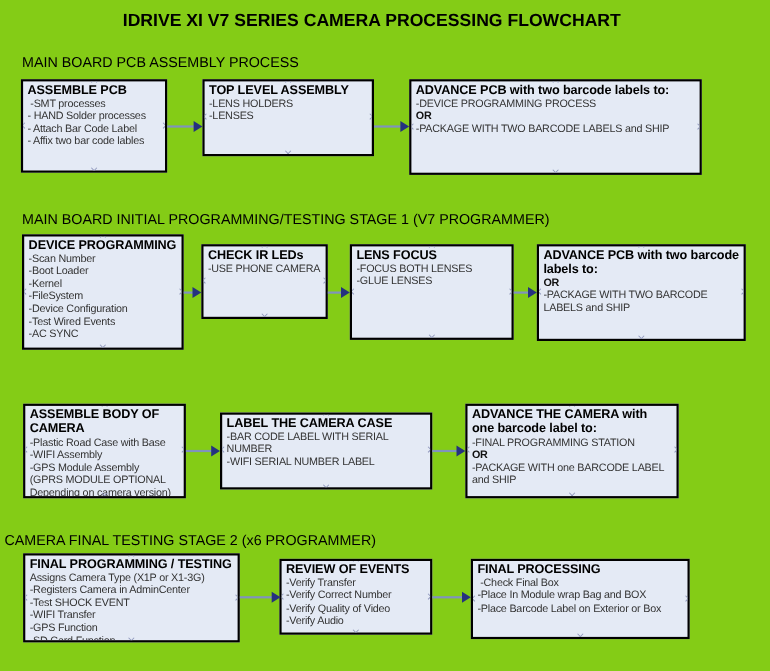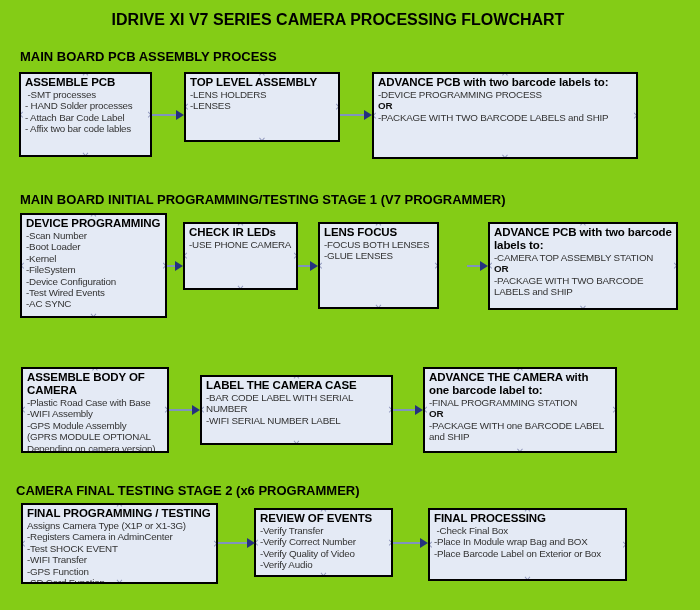--- a/index.html
+++ b/index.html
@@ -1,20 +1,20 @@
 <!DOCTYPE html>
 <html><head>
 <meta charset="utf-8">
 <style>
   html,body{margin:0;padding:0;background:#ffffff;}
   .canvas{position:relative;width:700px;height:610px;background:#84cc16;overflow:hidden;
           font-family:"Liberation Sans",sans-serif;padding-left:32px;}
   .title{position:absolute;left:0;top:11px;width:676px;text-align:center;
          font-size:16px;font-weight:bold;color:#000;letter-spacing:0;}
-  .sec-heading{position:absolute;font-size:13px;font-weight:bold;color:#000;line-height:17px;text-align:center;}
+  .sec-heading{position:absolute;font-size:13px;font-weight:normal;color:#000;line-height:17px;text-align:center;}
   .box{position:absolute;box-sizing:border-box;background:#e4eaf5;border:2px solid #000000;
        padding:2px 4px 2px 4px;overflow:hidden;}
   .bt{font-size:11.5px;font-weight:bold;color:#000;line-height:13px;letter-spacing:-0.1px;}
   .item{font-size:9.8px;color:#333;line-height:11.4px;letter-spacing:-0.2px;white-space:pre-wrap;}
   .item.bold{font-weight:bold;color:#111;}
   .cp{position:absolute;color:#9098bd;font-size:10px;line-height:8px;z-index:3;
       font-family:"DejaVu Sans",sans-serif;pointer-events:none;}
   .cp-t{top:-5px;left:50%;transform:translateX(-50%);}
   .cp-b{bottom:-5px;left:50%;transform:translateX(-50%);}
   .cp-l{left:-5px;top:50%;transform:translateY(-50%);}
@@ -94,33 +94,32 @@
 
   <div class="box" style="left:183px;top:222px;width:115px;height:68px">
     <div class="bt">CHECK IR LEDs</div>
     <div class="item">-USE PHONE CAMERA</div>
   <span class="cp cp-t">×</span>
       <span class="cp cp-b">×</span>
       <span class="cp cp-l">×</span>
       <span class="cp cp-r">×</span>
     </div>
 
-  <div class="box" style="left:318px;top:222px;width:121px;height:87px">
+  <div class="box" style="left:318px;top:222px;width:149px;height:87px">
     <div class="bt">LENS FOCUS</div>
     <div class="item">-FOCUS BOTH LENSES</div>
     <div class="item">-GLUE LENSES</div>
   <span class="cp cp-t">×</span>
       <span class="cp cp-b">×</span>
       <span class="cp cp-l">×</span>
       <span class="cp cp-r">×</span>
     </div>
 
   <div class="box" style="left:488px;top:222px;width:190px;height:88px">
     <div class="bt">ADVANCE PCB with two barcode labels to:</div>
-    <div class="item">-CAMERA TOP ASSEMBLY STATION</div>
     <div class="item bold">OR</div>
     <div class="item">-PACKAGE WITH TWO BARCODE LABELS and SHIP</div>
   <span class="cp cp-t">×</span>
       <span class="cp cp-b">×</span>
       <span class="cp cp-l">×</span>
       <span class="cp cp-r">×</span>
     </div>
 
   <div class="arrow" style="left:167px;top:261px;width:16px">
     <span class="line"></span>
@@ -172,21 +171,21 @@
 
   <div class="arrow" style="left:169px;top:405px;width:31px">
     <span class="line"></span>
     <span class="head"></span>
   </div>
   <div class="arrow" style="left:393px;top:405px;width:30px">
     <span class="line"></span>
     <span class="head"></span>
   </div>
 
-  <div class="sec-heading" style="left:16px;top:482px">CAMERA FINAL TESTING STAGE 2 (x6 PROGRAMMER)</div>
+  <div class="sec-heading" style="left:4px;top:482px">CAMERA FINAL TESTING STAGE 2 (x6 PROGRAMMER)</div>
 
   <div class="box" style="left:21px;top:503px;width:197px;height:81px">
     <div class="bt">FINAL PROGRAMMING / TESTING</div>
     <div class="item">Assigns Camera Type (X1P or X1-3G)</div>
     <div class="item">-Registers Camera in AdminCenter</div>
     <div class="item">-Test SHOCK EVENT</div>
     <div class="item">-WIFI Transfer</div>
     <div class="item">-GPS Function</div>
     <div class="item">-SD Card Function</div>
   <span class="cp cp-t">×</span>

